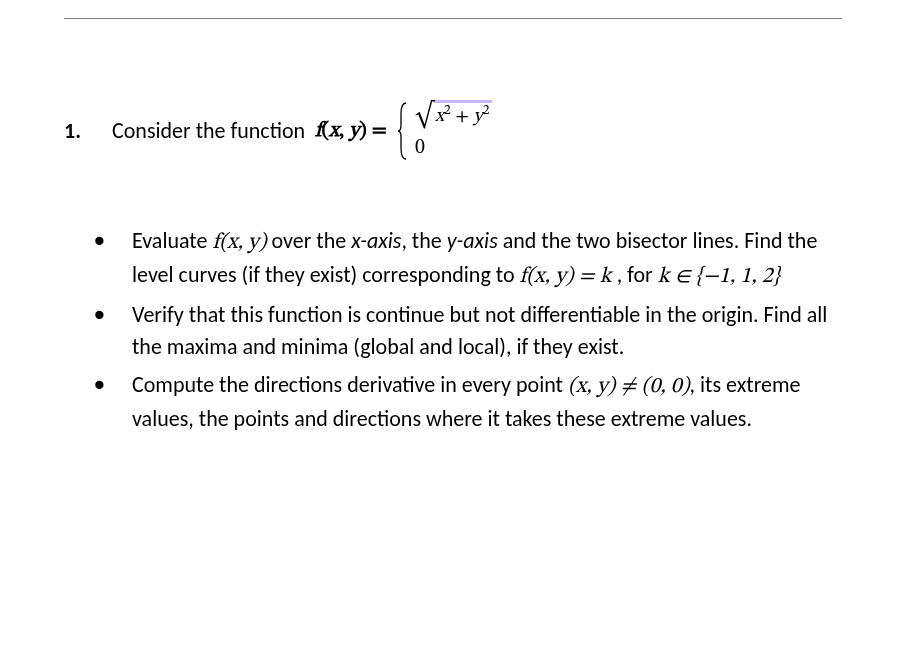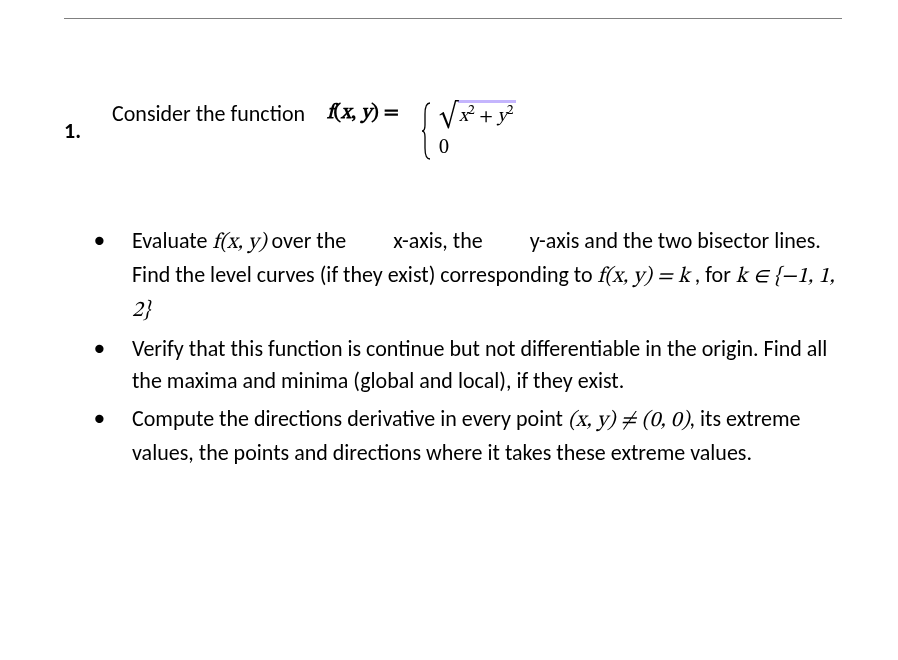--- a/index.html
+++ b/index.html
@@ -36,22 +36,22 @@
     }
     .problem-number {
       font-weight: bold;
       font-size: 22px;
       width: 48px;
       flex-shrink: 0;
     }
     .problem-stem {
       font-size: 22px;
       display: flex;
-      align-items: flex-start;
-      gap: 22px;
+      align-items: center;
+      gap: 10px;
     }
     .math-serif {
       font-family: 'Cambria Math', 'STIX Two Math', 'Times New Roman', serif;
       font-style: italic;
     }
     .math-upright {
       font-family: 'Cambria Math', 'STIX Two Math', 'Times New Roman', serif;
       font-style: normal;
     }
     .piecewise {
@@ -108,21 +108,21 @@
       width: 38px;
       flex-shrink: 0;
       font-size: 18px;
       padding-top: 4px;
     }
     .bullet-text {
       font-size: 22px;
       line-height: 1.45;
     }
     .italic {
-      margin-left: 42px;
+      font-style: italic;
     }
   </style>
 </head>
 <body>
 
 <div class="hline"></div>
 
 <div class="content">
 
   <div class="problem-row">

